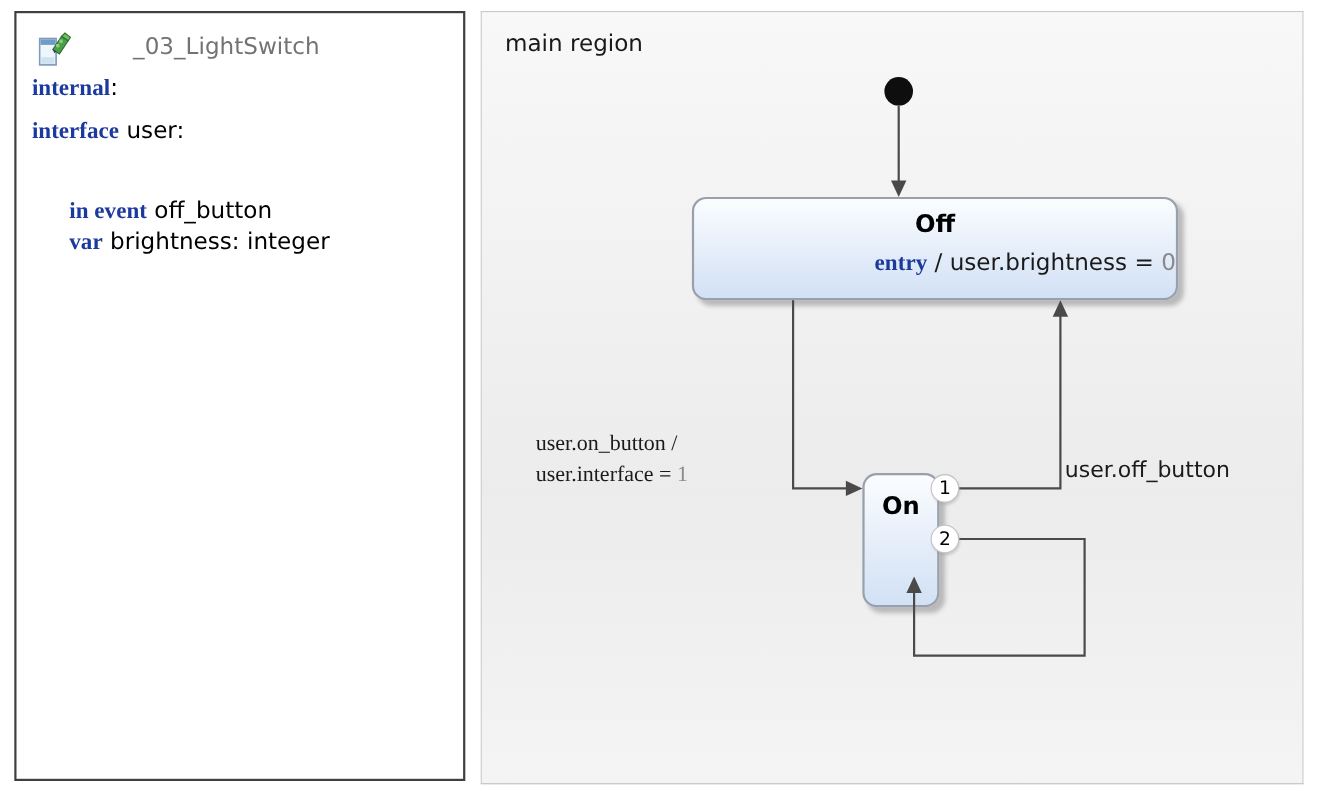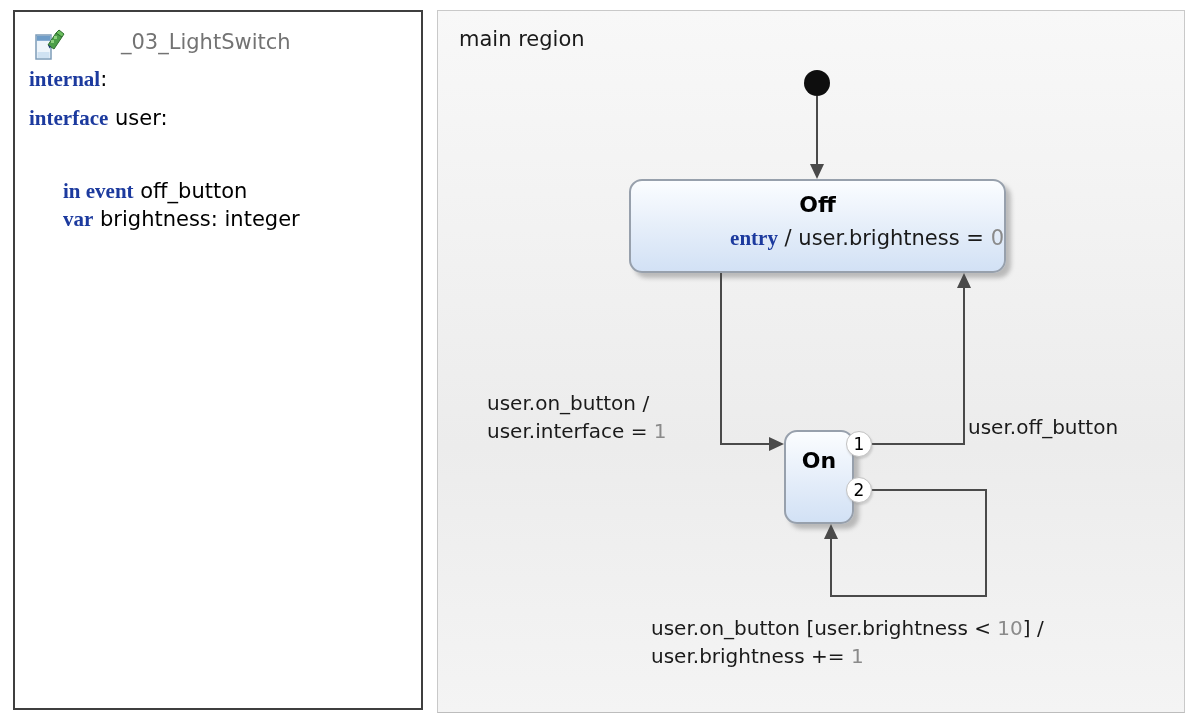--- a/index.html
+++ b/index.html
@@ -20,22 +20,22 @@
             background:linear-gradient(180deg,#f8f8f8 0%,#ececec 62%,#f4f4f4 100%);
             border:1px solid #c9c9c9; border-bottom-color:#bdbdbd; }
   .region-label { position:absolute; left:21px; top:16px; font-size:21px; color:#1a1a1a; }
 
   .edges { position:absolute; left:0; top:0; width:748px; height:703px; z-index:3; }
 
   .state { position:absolute; z-index:2;
            background:linear-gradient(180deg,#fbfdff 0%,#e4edf9 55%,#d2e1f5 100%);
            border:2px solid #97a0ac; border-radius:13px;
            box-shadow:5px 5px 4px rgba(120,120,120,0.45); }
-  .state-off { left:191px; top:168px; width:377px; height:94px; }
-  .state-on  { left:346px; top:419px; width:70px;  height:94px; }
+  .state-off { left:191px; top:168px; width:442px; height:94px; }
+  .state-on  { left:346px; top:419px; width:70px;  height:122px; }
   .state-name { position:absolute; width:100%; text-align:center; top:11px;
                 font-size:22px; font-weight:bold; color:#000; }
   .state-reaction { position:absolute; width:100%; text-align:right; top:45px;
                     font-size:21px; color:#1a1a1a; white-space:pre; }
 
   .t-label { position:absolute; z-index:4; font-size:20px; color:#1a1a1a; white-space:pre; line-height:28px; }
   .num { color:#8a8a8a; }
 
   .prio-badge { position:absolute; z-index:5; width:26px; height:26px; border-radius:50%;
                 background:#ffffff; border:1px solid #c2c2c2;
@@ -100,20 +100,19 @@
       </g>
       <g stroke="#4a4a4a" stroke-width="2" fill="none">
         <path d="M 434 479 L 548 479 L 548 585 L 393 585 L 393 526"></path>
         <polygon points="393,513 386,528 400,528" fill="#4a4a4a" stroke="none"></polygon>
       </g>
     </svg>
 
     <div class="prio-badge" style="left:408px; top:420px;">1</div>
     <div class="prio-badge" style="left:408px; top:466px;">2</div>
 
-    <div class="t-label" style="left:49px; top:378px;"><span>user.on_button /</span><br><span>user.interface = </span><span class="num">1</span></div>
+    <div class="t-label" style="left:49px; top:378px;font-family:Liberation Serif, serif;"><span>user.on_button /</span><br><span>user.interface = </span><span class="num">1</span></div>
 
     <div class="t-label" style="left:530px; top:402px;"><span>user.off_button</span></div>
 
-    <div class="t-label" style="left:213px; top:603px;"><span>user.on_button [user.brightness &lt; </span><span class="num">10</span><span>] /</span><br><span>user.brightness += </span><span class="num">1</span></div>
   </div>
 
 </div>
 
 </body></html>

